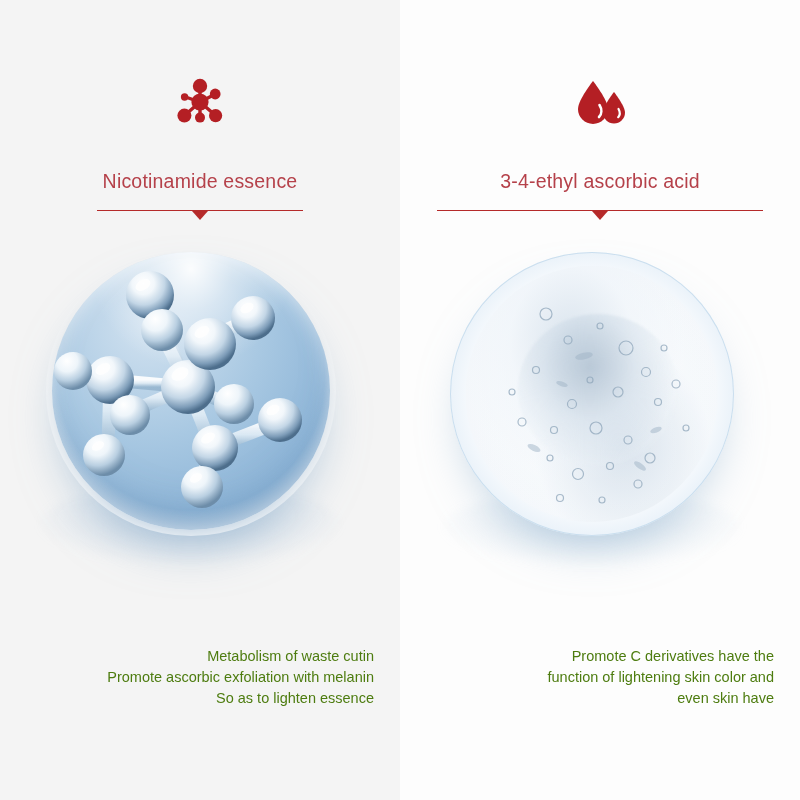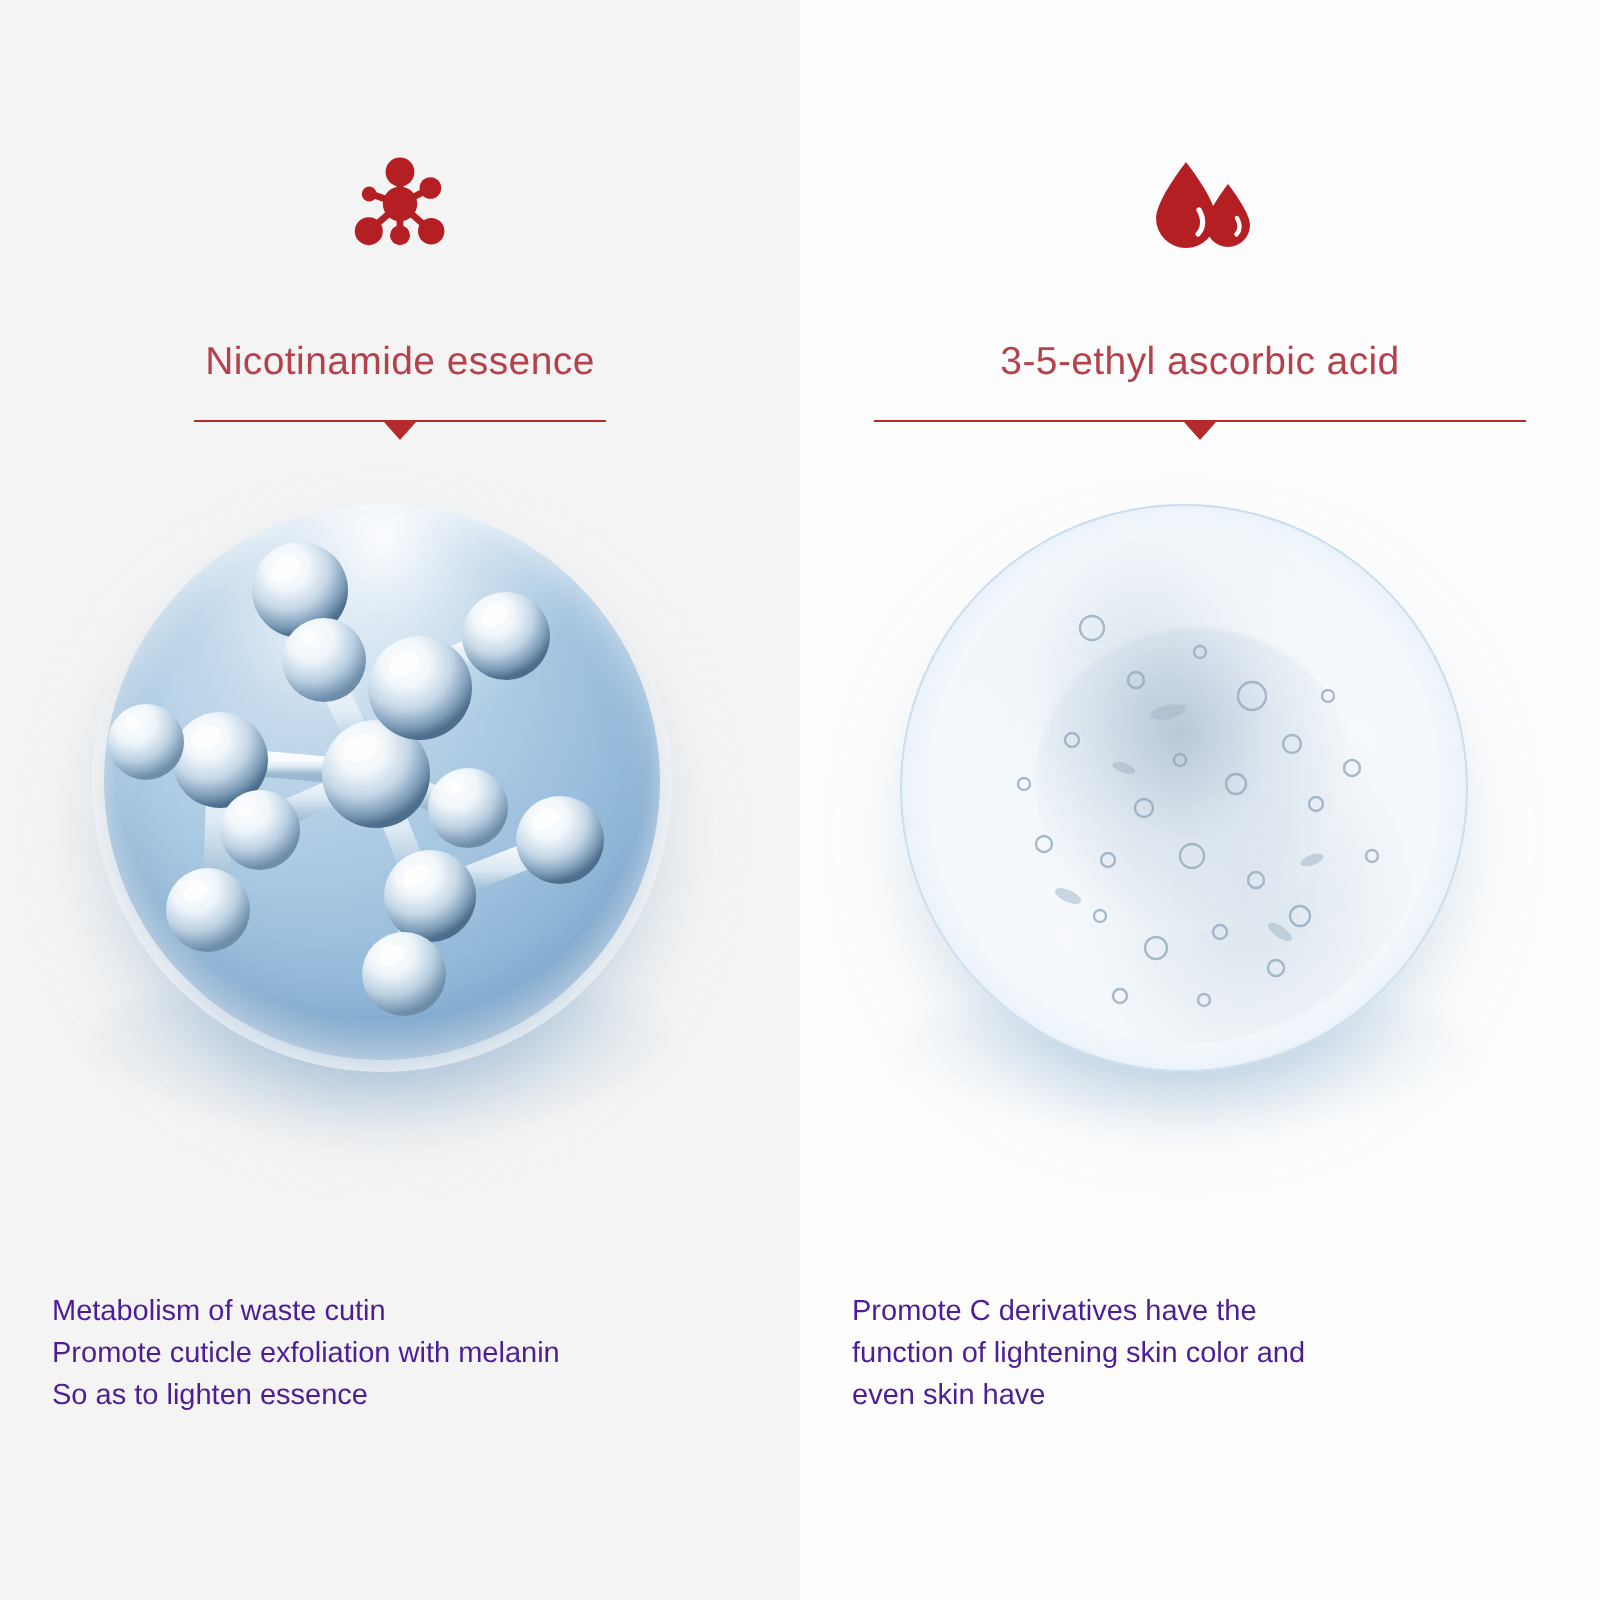--- a/index.html
+++ b/index.html
@@ -154,25 +154,25 @@
     border-radius:50%;
     background:radial-gradient(ellipse at 50% 40%, rgba(155,185,212,0.36) 0%, rgba(180,205,225,0.15) 50%, rgba(255,255,255,0) 78%);
     filter:blur(5px);
   }
 
   
   .caption {
     position:absolute;
     left:0; right:0;
     top:646px;
-    text-align:left;
+    text-align:right;
     font-size:14.5px;
     line-height:21px;
     font-weight:400;
-    color:#4c1d95;
+    color:#4d7c0f;
     padding:0 26px;
   }
   .caption span { display:block; }
 </style>
 </head>
 <body>
 
 <div class="board">
 
   <div class="panel panel-left">
@@ -268,37 +268,37 @@
           <ellipse cx="156" cy="186" rx="7.5" ry="4.5" transform="rotate(-30 156 186)"></ellipse>
           <ellipse cx="221" cy="158" rx="7" ry="4.5" transform="rotate(-30 221 158)"></ellipse>
           <ellipse cx="46" cy="194" rx="6.5" ry="4" transform="rotate(-30 46 194)"></ellipse>
           <ellipse cx="144" cy="226" rx="6.5" ry="4" transform="rotate(-30 144 226)"></ellipse>
         </g>
       </svg>
     </div>
 
     <div class="caption">
       <span>Metabolism of waste cutin</span>
-      <span>Promote cuticle exfoliation with melanin</span>
+      <span>Promote ascorbic exfoliation with melanin</span>
       <span>So as to lighten essence</span>
     </div>
   </div>
 
   <div class="panel panel-right">
 
     <div class="icon-wrap">
       <svg width="56" height="50" viewBox="0 0 56 50" aria-hidden="true">
         <path d="M21 3 C21 3 6 22 6 31 A15 15 0 0 0 36 31 C36 22 21 3 21 3 Z" fill="#b41f24"></path>
         <path d="M42 14 C42 14 31 28 31 34.5 A11 11 0 0 0 53 34.5 C53 28 42 14 42 14 Z" fill="#b41f24"></path>
         <path d="M27.5 27 C30 31 30 36 27 39" stroke="#ffffff" stroke-width="2.6" fill="none" stroke-linecap="round"></path>
         <path d="M46.5 31 C48.2 34 48.2 37 46.2 39.2" stroke="#ffffff" stroke-width="2.2" fill="none" stroke-linecap="round"></path>
       </svg>
     </div>
 
-    <div class="title">3-5-ethyl ascorbic acid</div>
+    <div class="title">3-4-ethyl ascorbic acid</div>
 
     <div class="divider divider-right">
       <div class="rule"></div>
       <div class="arrow"></div>
     </div>
 
     <div class="figure">
       <div class="dish-shadow"></div>
       <div class="dish">
         <div class="gel">

